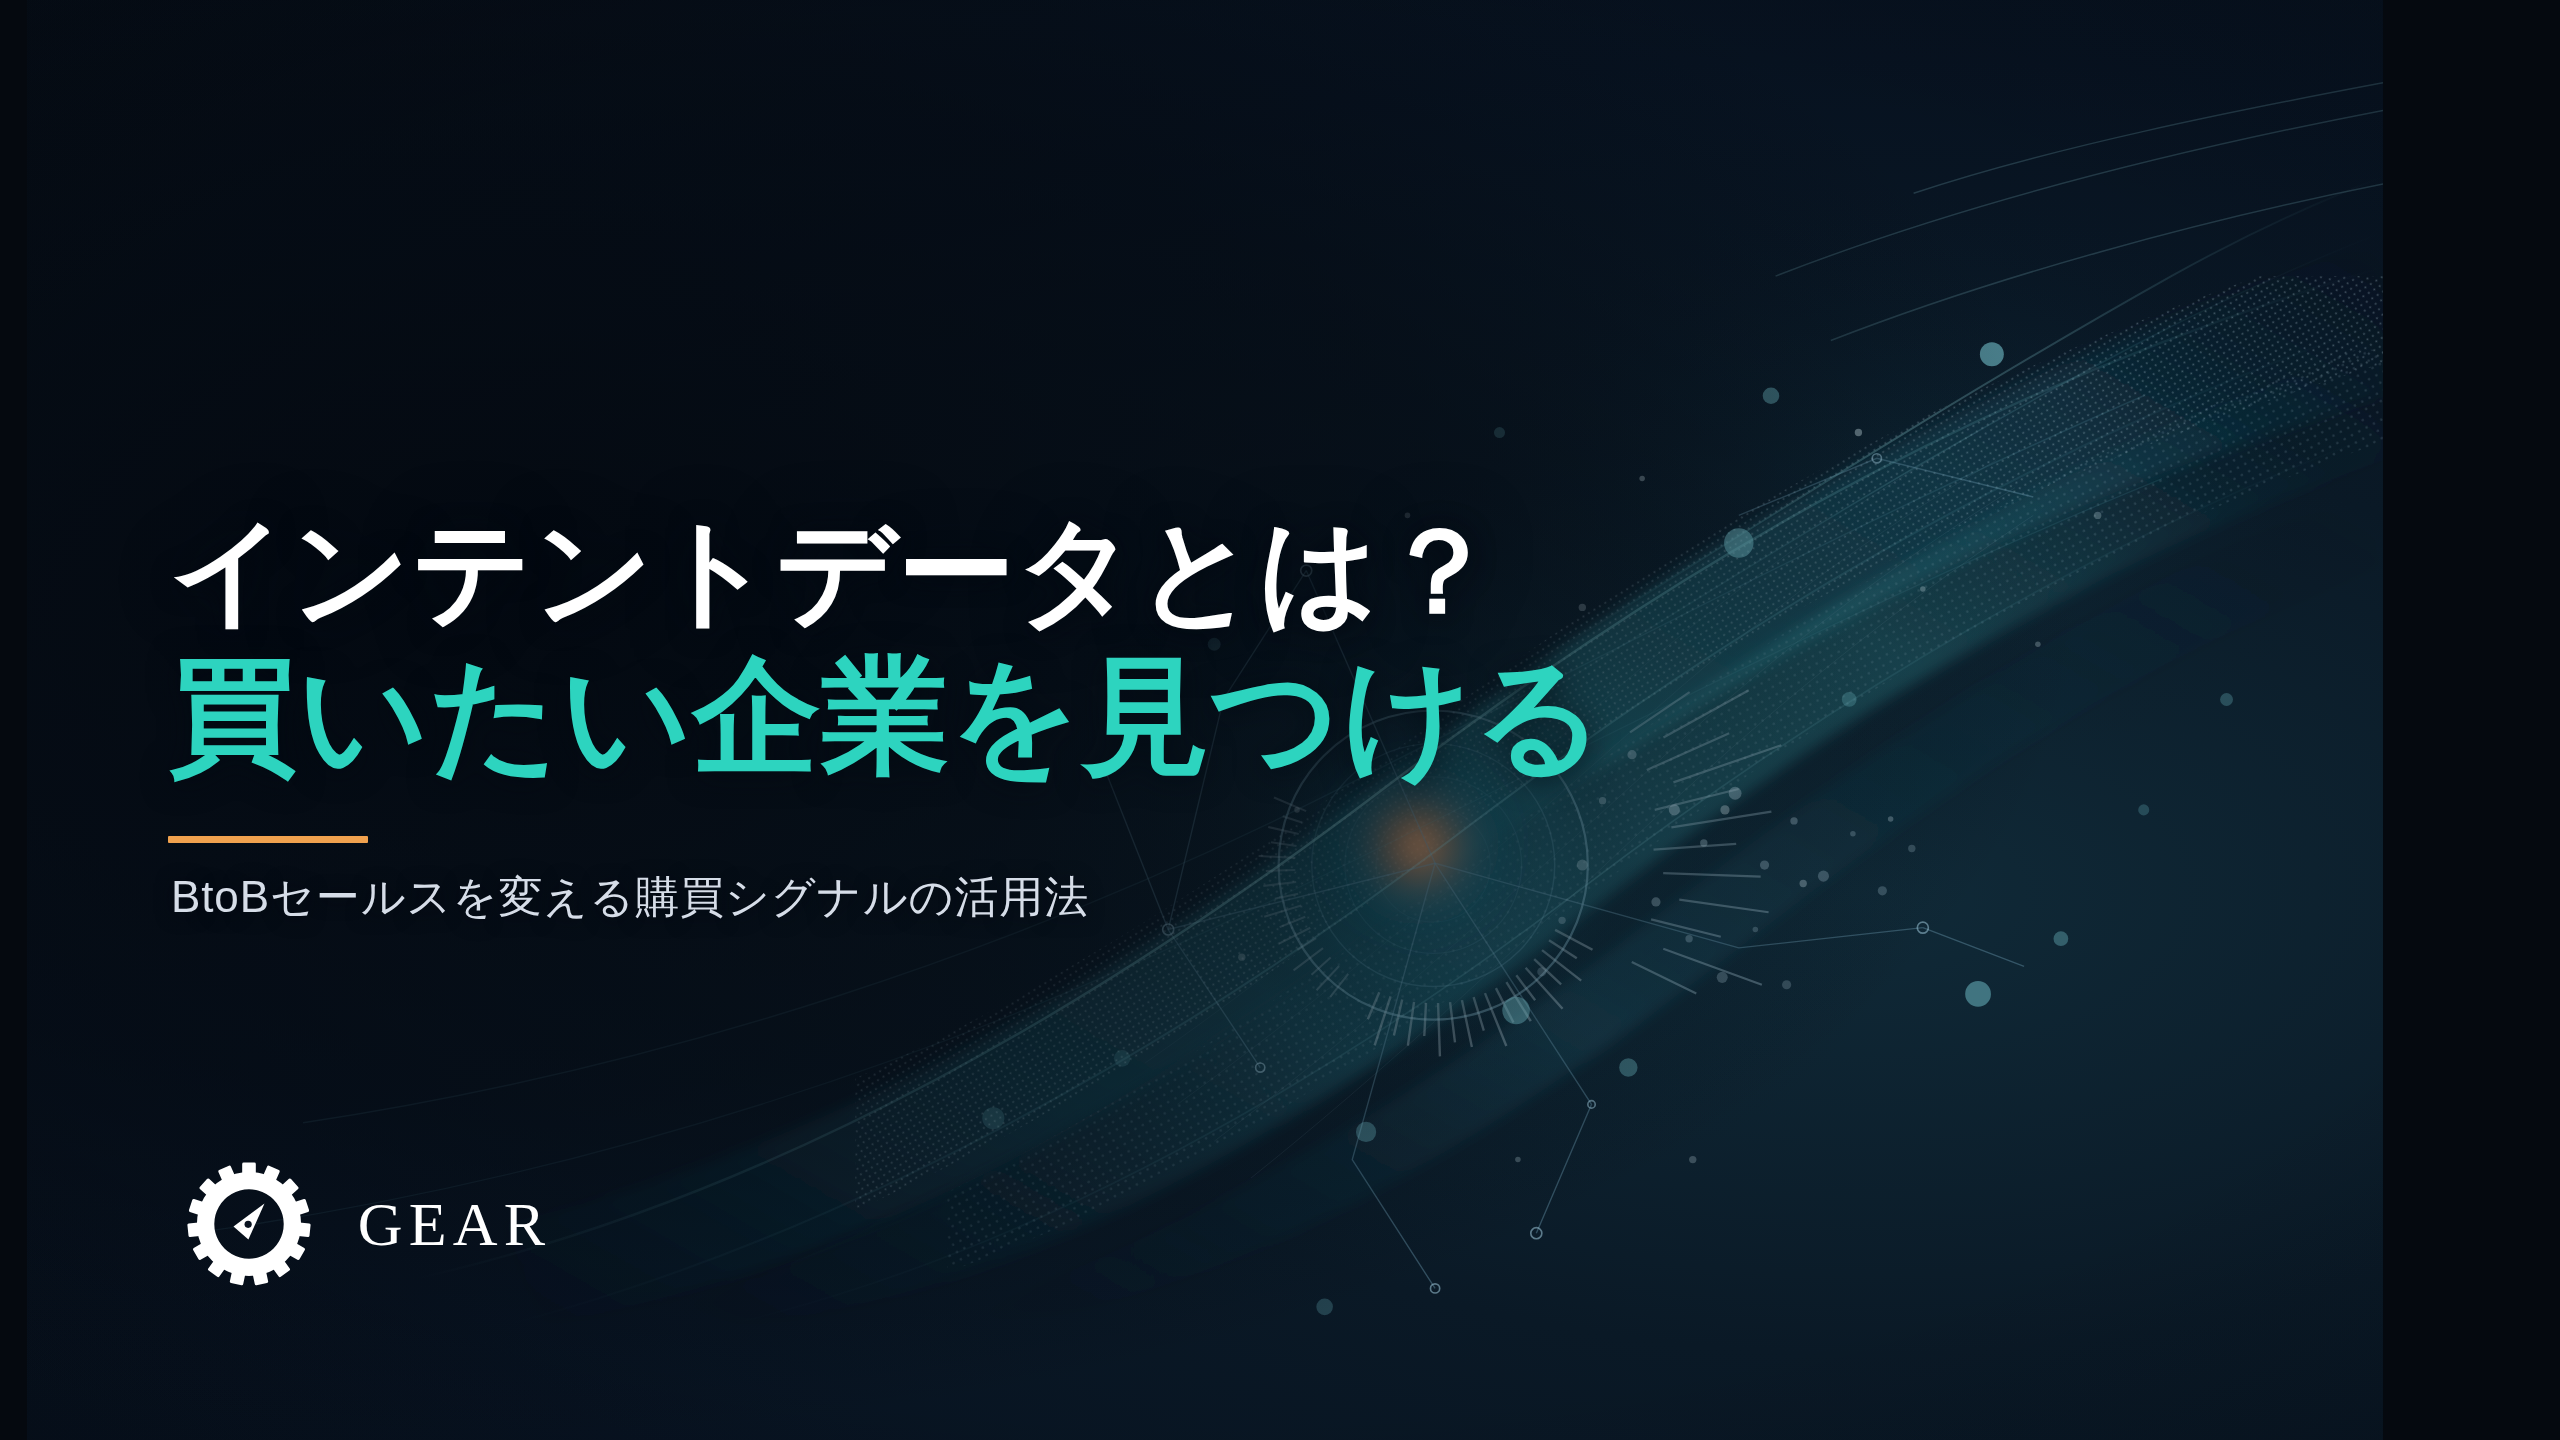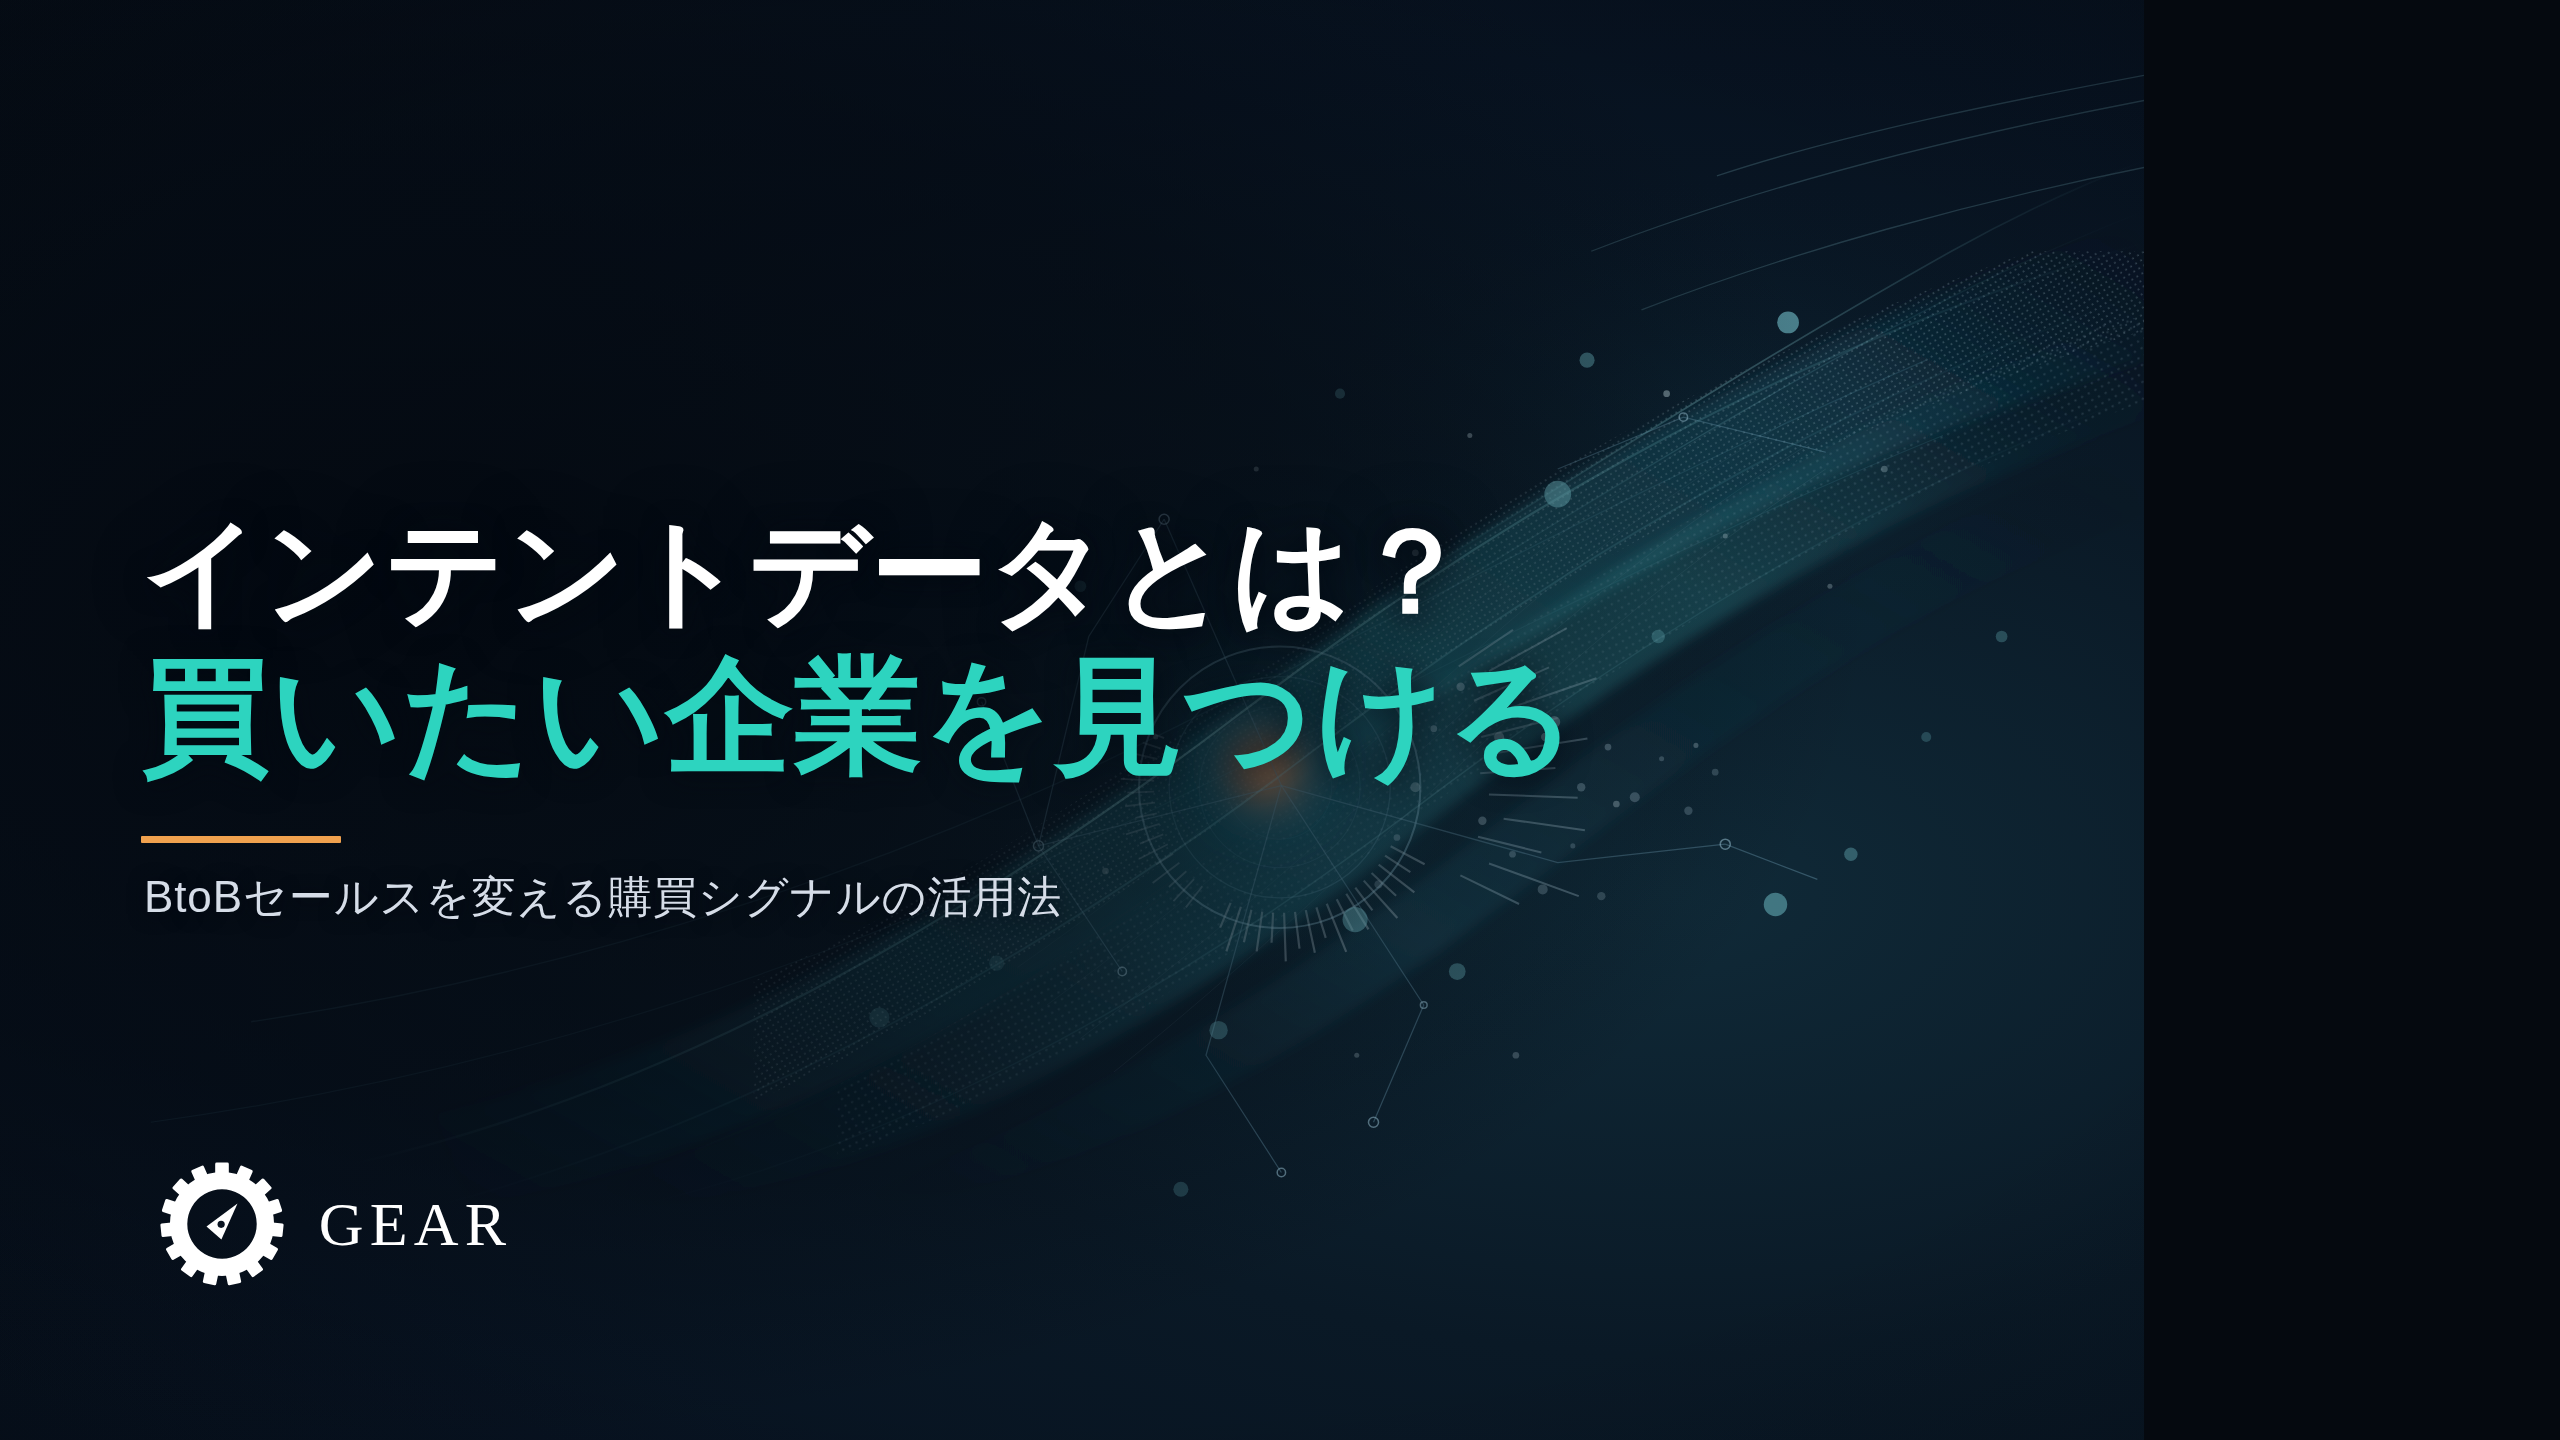--- a/index.html
+++ b/index.html
@@ -1,25 +1,26 @@
 <!DOCTYPE html>
 <html><head>
 <meta charset="utf-8">
 <style>
   html, body {
     margin: 0; padding: 0;
     background: #05090f;
   }
   #slide {
     position: relative;
-    width: 2144px;
+    width: 2356px;
     height: 1440px;
     overflow: hidden;
     background: #be185d;
     font-family: "Liberation Sans", "DejaVu Sans", sans-serif;
+    margin-left: 27px;
     -webkit-font-smoothing: antialiased;
   }
 
   
   .bg-base {
     position: absolute; inset: 0;
     background:
       radial-gradient(120% 100% at 78% 62%, #102a38 0%, #0a1926 32%, #071220 58%, #060d16 100%),
       linear-gradient(135deg, #071120 0%, #08131f 50%, #060c15 100%);
   }
@@ -75,21 +76,21 @@
     text-shadow: 0 2px 18px rgba(2,8,16,0.8);
   }
 
   
   .logo {
     position: absolute;
     left: 160px;
     top: 1162px;
     display: flex;
     align-items: center;
-    gap: 28px;
+    gap: 40px;
   }
   .logo-mark { width: 124px; height: 124px; display: block; flex: 0 0 auto; }
   .logo-words {
     display: flex;
     flex-direction: column;
     font-family: "Liberation Serif", "DejaVu Serif", serif;
     color: #ffffff;
     line-height: 1.04;
   }
   .logo-gear {

